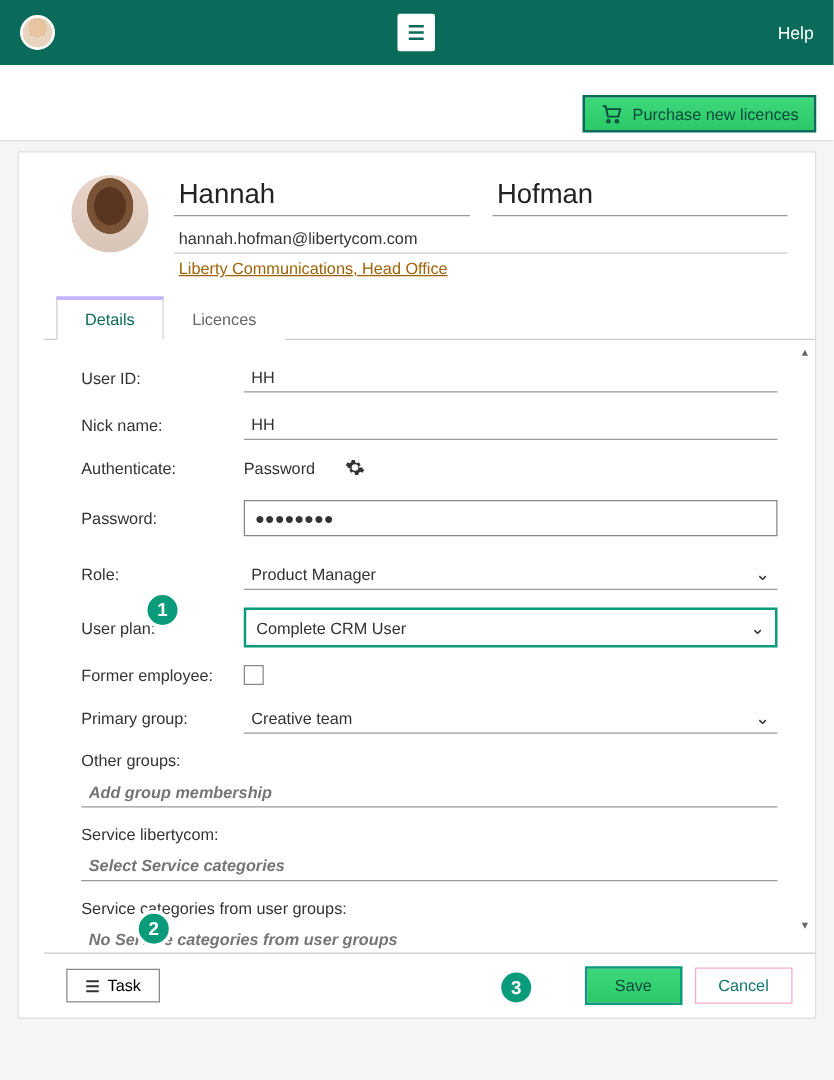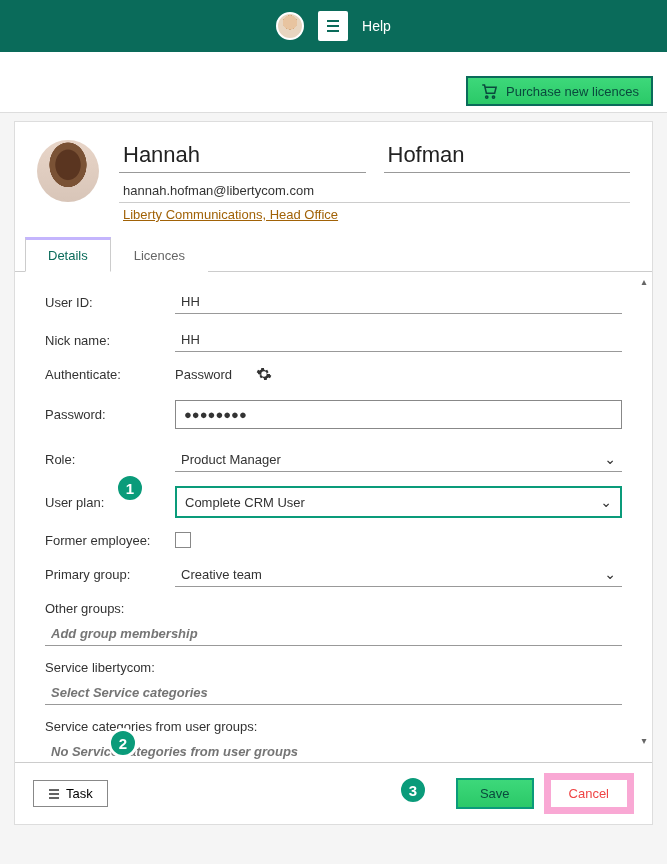--- a/index.html
+++ b/index.html
@@ -9,24 +9,23 @@
   background: #f5f5f5;
   width: 667px;
   height: 864px;
   overflow: hidden;
   color: #333;
 }
 .topbar {
   height: 52px;
   background: #0a6b5a;
   display: flex;
-  justify-content: center;
+  justify-content: space-between;
   align-items: center;
   padding: 0 16px;
-  gap: 14px;
 }
 .avatar-top {
   width: 28px; height: 28px; border-radius: 50%;
   background: radial-gradient(circle at 50% 35%, #e8c4a0 35%, #d4a578 36%, transparent 37%), #e8d5c0;
   border: 2px solid #fff;
 }
 .menu-btn {
   width: 30px; height: 30px; background: #fff;
   display: flex; align-items: center; justify-content: center;
   border-radius: 2px;
@@ -50,20 +49,21 @@
   font-size: 13px;
   display: flex; align-items: center; gap: 8px;
   cursor: pointer;
 }
 .purchase-btn svg { width: 18px; height: 18px; stroke: #0a4a3d; }
 
 .card {
   margin: 8px 14px 28px 14px;
   background: #fff;
   border: 1px solid #ddd;
+  padding-left: 20px;
 }
 
 .profile-header {
   display: flex;
   padding: 18px 22px 10px 22px;
   gap: 20px;
 }
 .avatar-large {
   width: 62px; height: 62px; border-radius: 50%;
   background: radial-gradient(ellipse at 50% 40%, #5a3520 28%, #7a5235 30%, #7a5235 42%, transparent 43%),
@@ -219,24 +219,24 @@
 .spacer { flex: 1; }
 .save-btn {
   background: linear-gradient(#3dd87a, #2bc968);
   border: 2px solid #0a9b7a;
   padding: 6px 22px;
   font-size: 13px;
   color: #0a4a3d;
   cursor: pointer;
 }
 .cancel-btn {
-  border: 7px solid #f9a8d4;
+  border: 1px solid #f9a8d4;
   padding: 6px 18px;
   font-size: 13px;
-  color: #ef4444;
+  color: #0f766e;
   background: #fff;
   cursor: pointer;
 }
 
 .badge {
   position: absolute;
   width: 30px; height: 30px; border-radius: 50%;
   background: #0a9b7a;
   border: 3px solid #fff;
   color: #fff;

